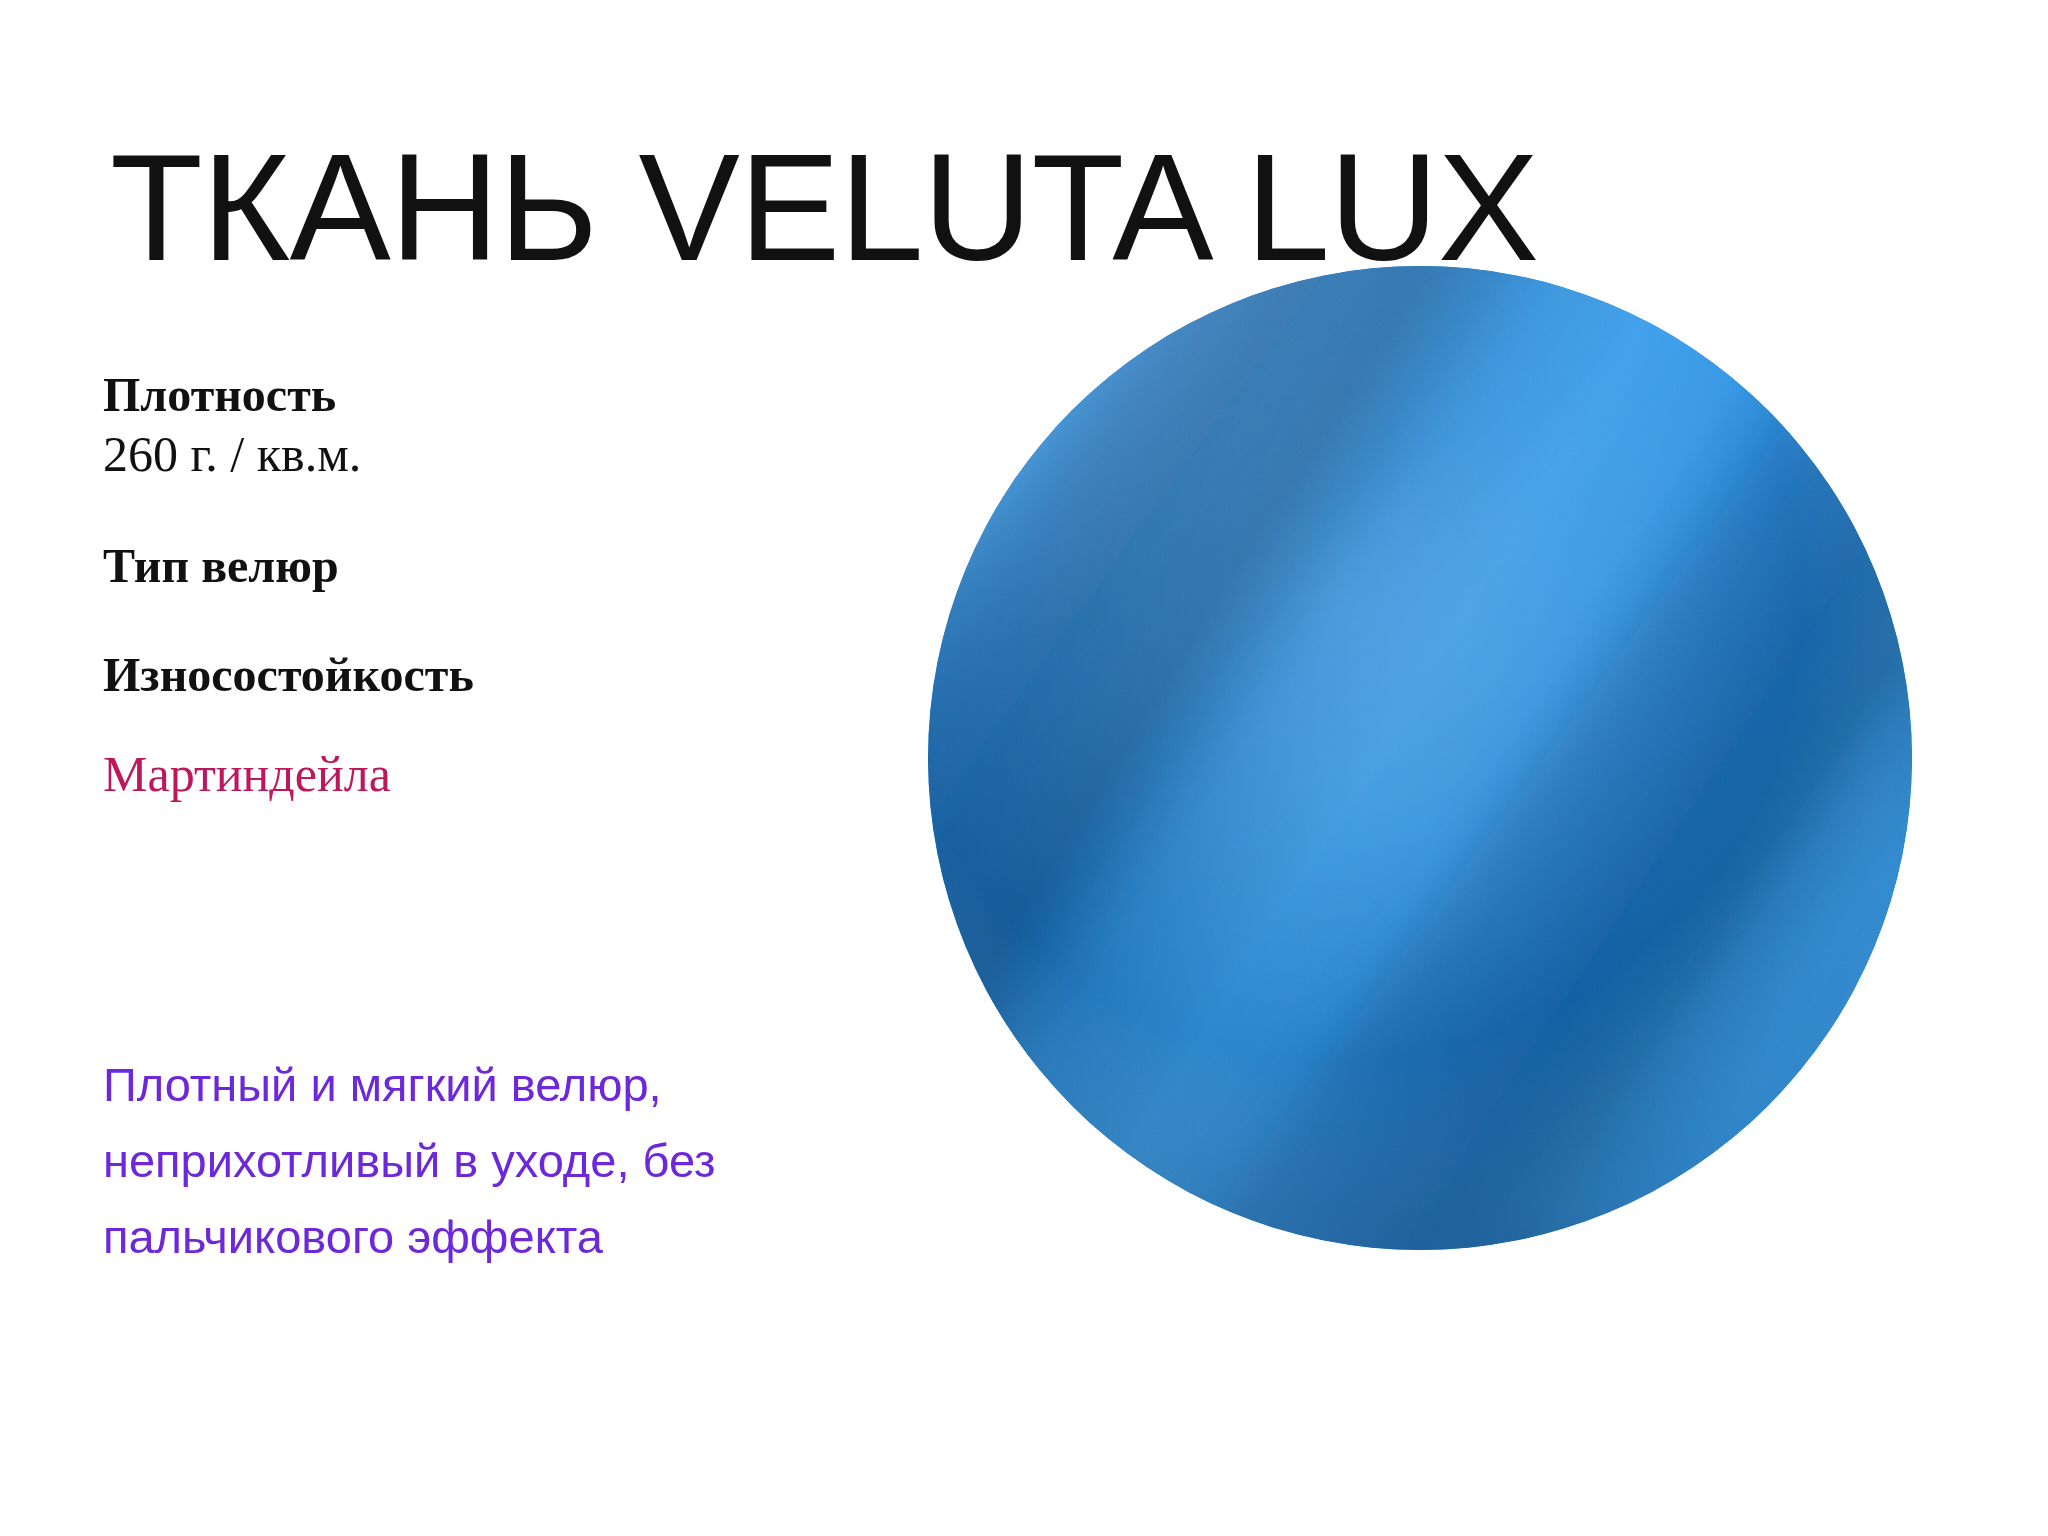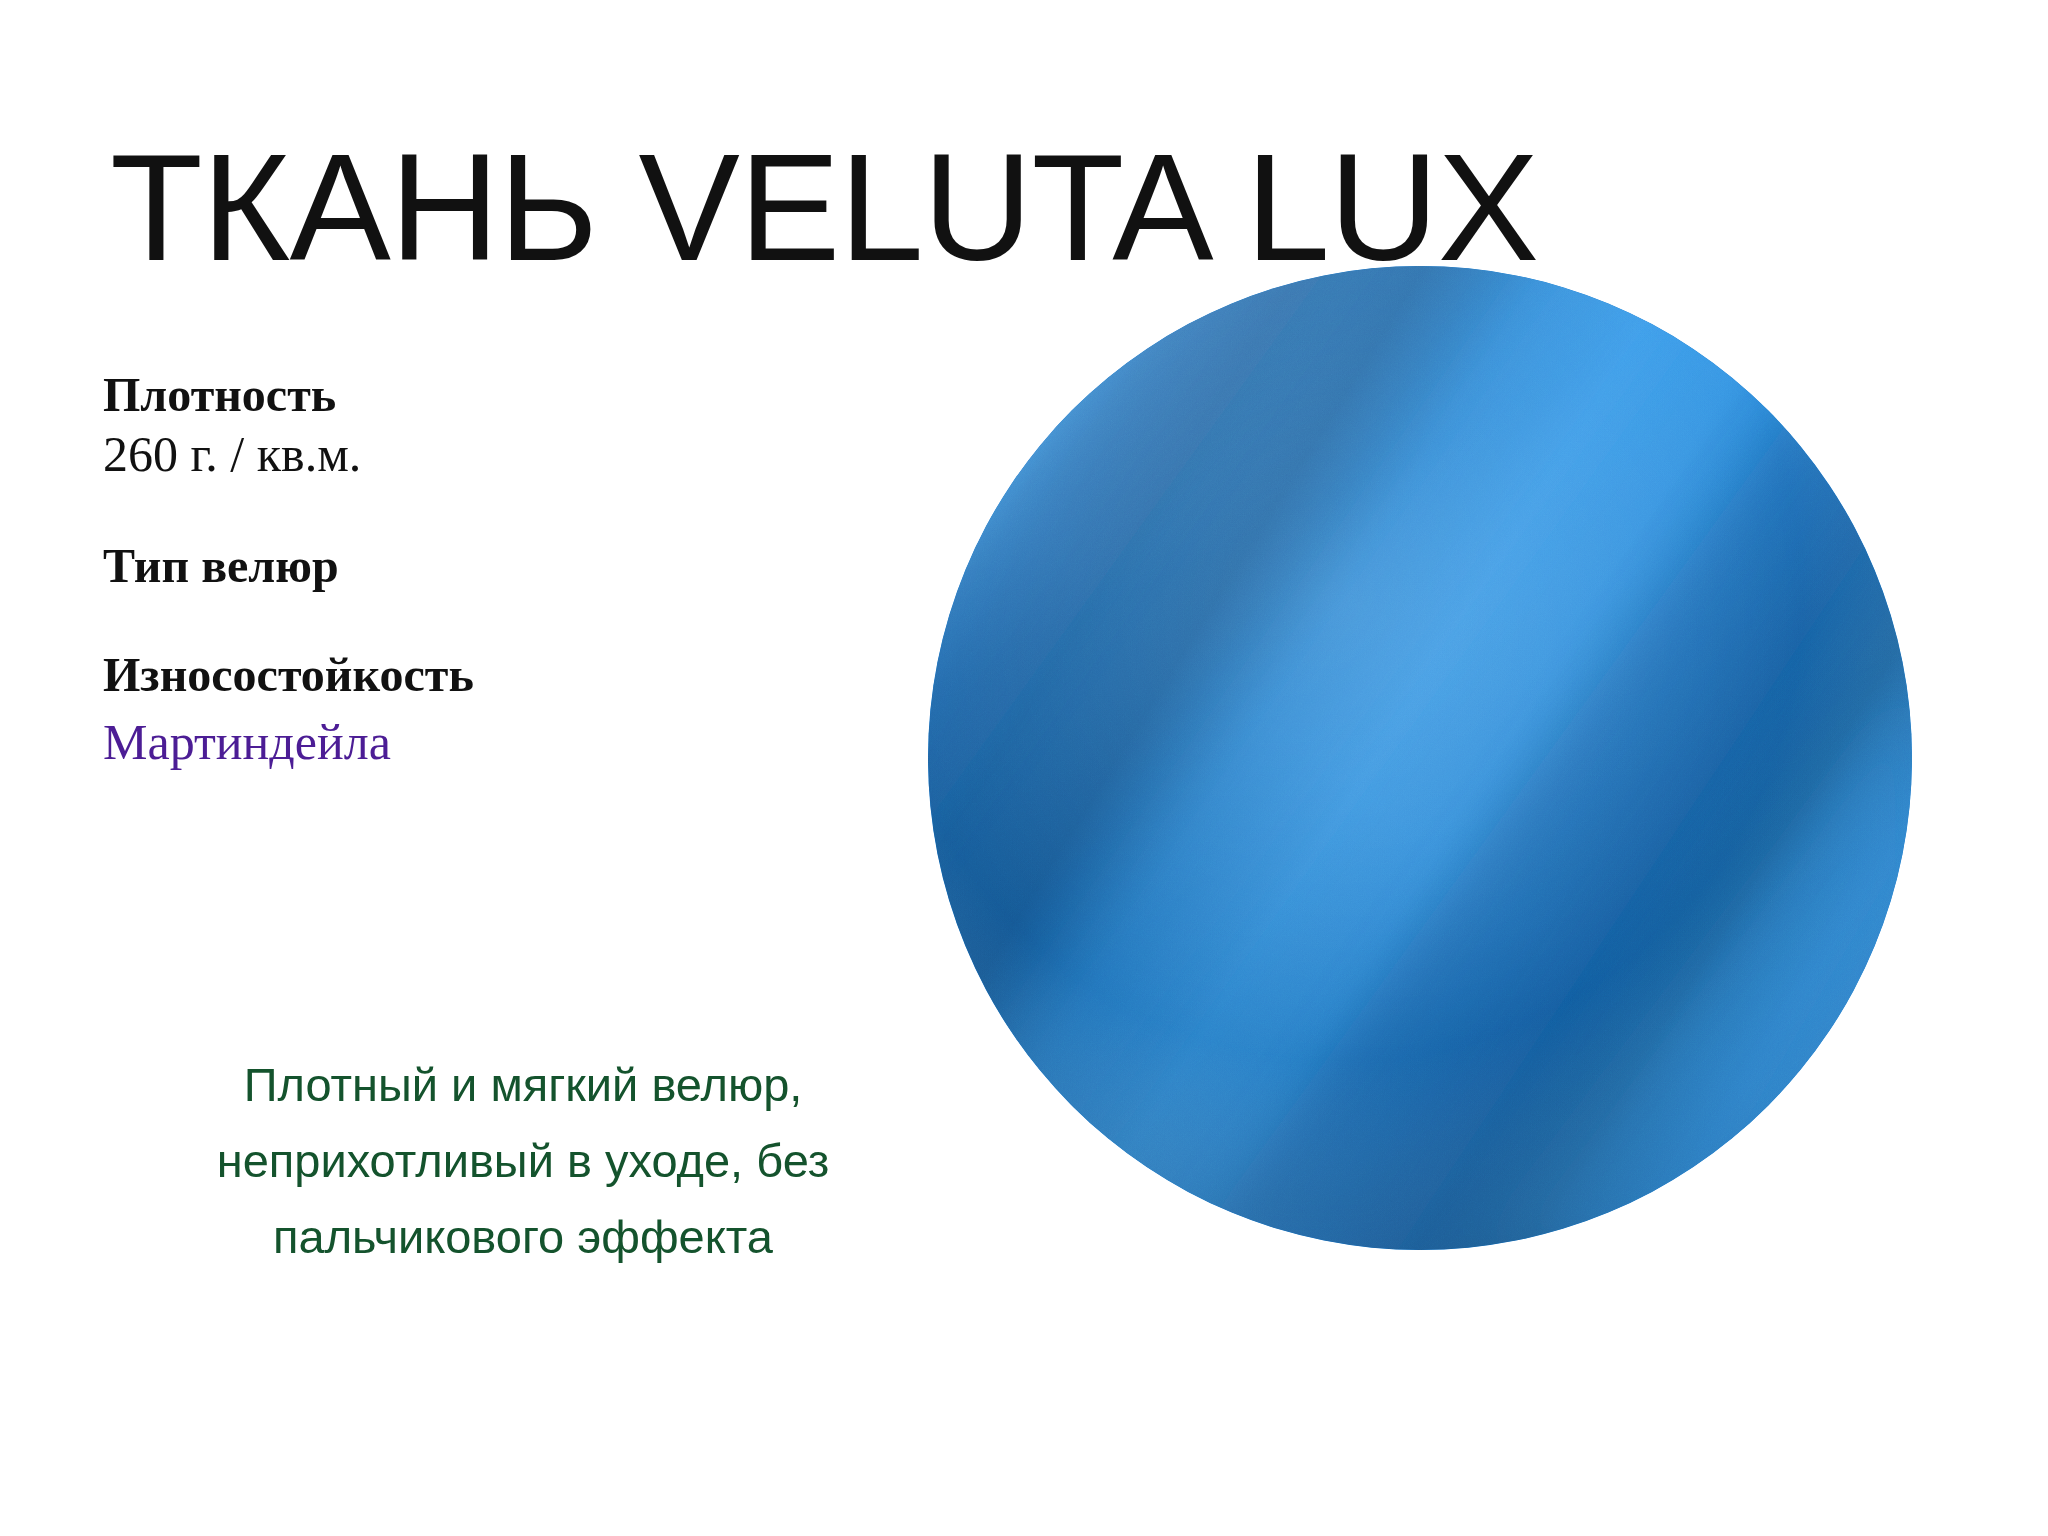--- a/index.html
+++ b/index.html
@@ -64,36 +64,35 @@
     font-size: 50px;
     line-height: 1.22;
     font-weight: 400;
     color: #111111;
     white-space: nowrap;
   }
   .spec-value-second {
     font-size: 50px;
     line-height: 1.22;
     font-weight: 400;
-    color: #4c1d95;
-    margin-top: 8px;
+    color: #be185d;
+    margin-top: 40px;
     white-space: nowrap;
   }
 
   
   .description {
     position: absolute;
     left: 103px;
     top: 1000px;
     width: 840px;
     font-size: 47px;
     line-height: 1.62;
     font-weight: 400;
-    color: #14532d;
-    text-align: center;
+    color: #6d28d9;
   }
 
   
   .fabric-swatch {
     position: absolute;
     left: 928px;
     top: 266px;
     width: 984px;
     height: 984px;
     border-radius: 50%;

